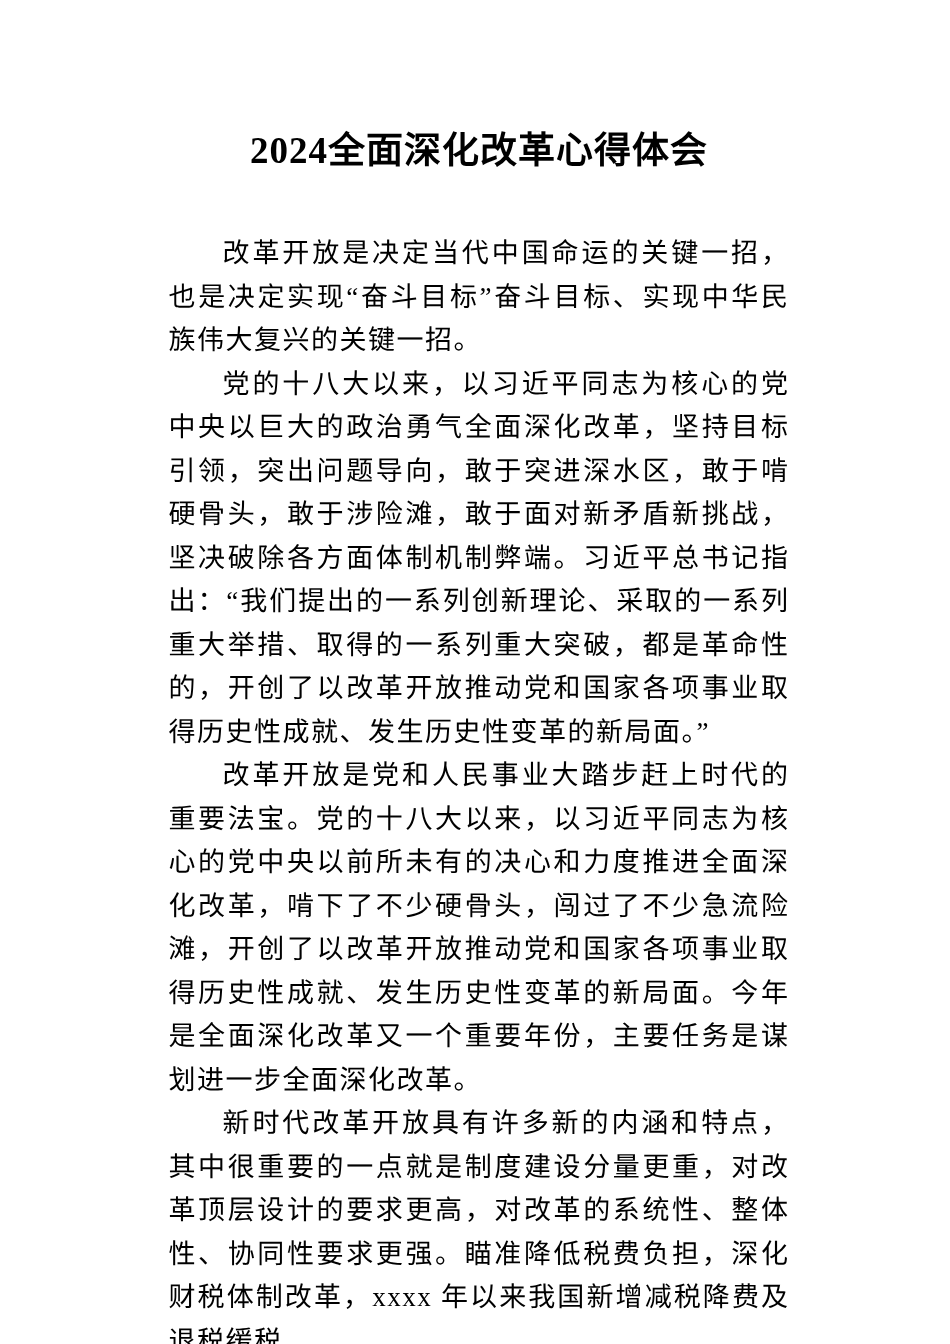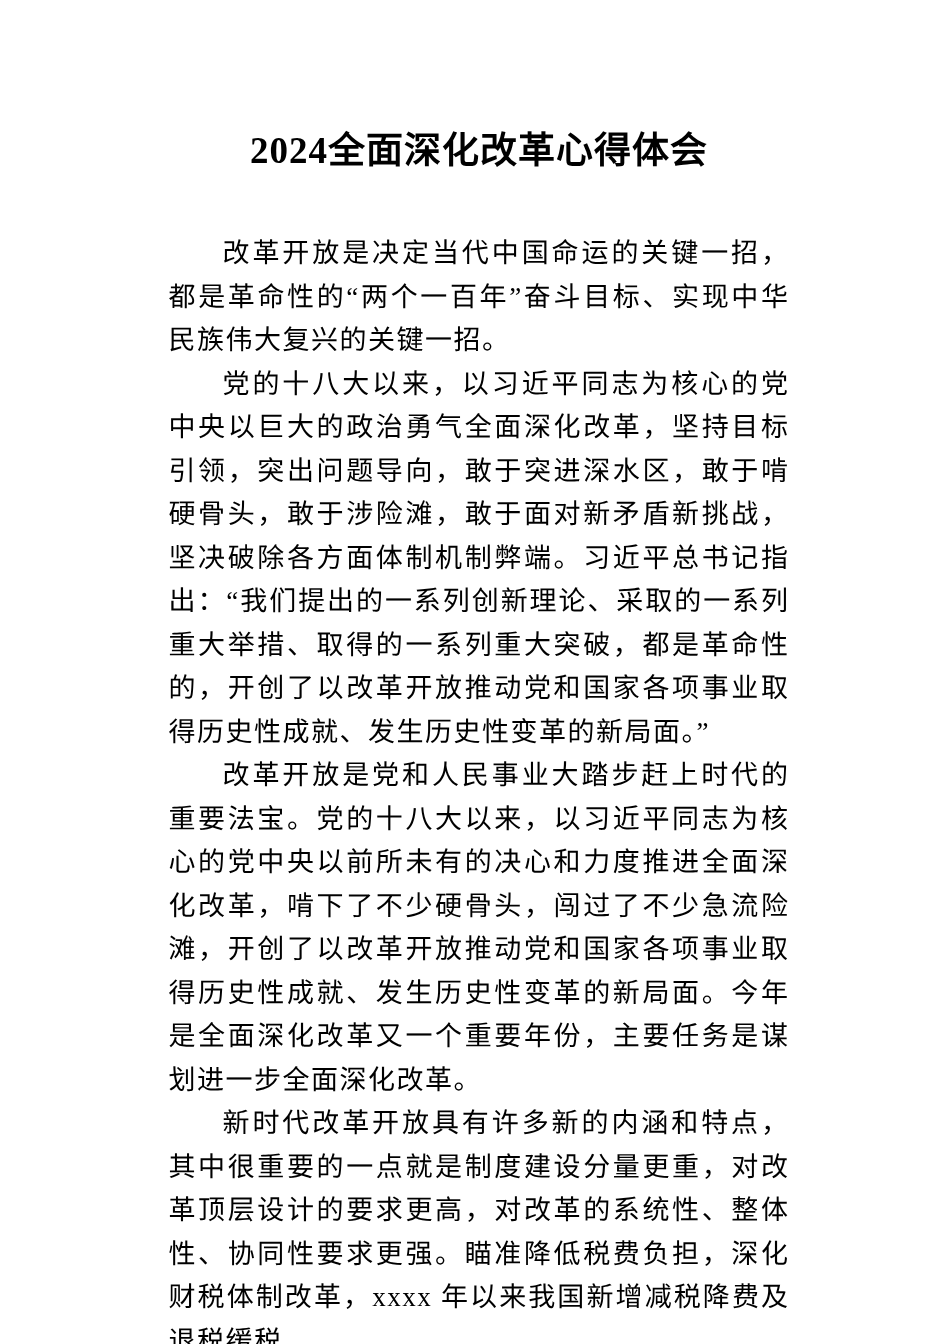--- a/index.html
+++ b/index.html
@@ -42,18 +42,18 @@
     word-break: break-all;
     font-family: "Liberation Serif", "DejaVu Serif", serif;
   }
 </style>
 </head>
 <body>
 
 <div class="page">
   <h1 class="doc-title">2024全面深化改革心得体会</h1>
   <div class="doc-body">
-    <p>改革开放是决定当代中国命运的关键一招，都是革命性的“两个一百年”奋斗目标、实现中华民族伟大复兴的关键一招。</p>
+    <p>改革开放是决定当代中国命运的关键一招，也是决定实现“奋斗目标”奋斗目标、实现中华民族伟大复兴的关键一招。</p>
     <p>党的十八大以来，以习近平同志为核心的党中央以巨大的政治勇气全面深化改革，坚持目标引领，突出问题导向，敢于突进深水区，敢于啃硬骨头，敢于涉险滩，敢于面对新矛盾新挑战，坚决破除各方面体制机制弊端。习近平总书记指出：“我们提出的一系列创新理论、采取的一系列重大举措、取得的一系列重大突破，都是革命性的，开创了以改革开放推动党和国家各项事业取得历史性成就、发生历史性变革的新局面。”</p>
     <p>改革开放是党和人民事业大踏步赶上时代的重要法宝。党的十八大以来，以习近平同志为核心的党中央以前所未有的决心和力度推进全面深化改革，啃下了不少硬骨头，闯过了不少急流险滩，开创了以改革开放推动党和国家各项事业取得历史性成就、发生历史性变革的新局面。今年是全面深化改革又一个重要年份，主要任务是谋划进一步全面深化改革。</p>
     <p>新时代改革开放具有许多新的内涵和特点，其中很重要的一点就是制度建设分量更重，对改革顶层设计的要求更高，对改革的系统性、整体性、协同性要求更强。瞄准降低税费负担，深化财税体制改革，xxxx 年以来我国新增减税降费及退税缓税</p>
   </div>
 </div>
 
 </body></html>

